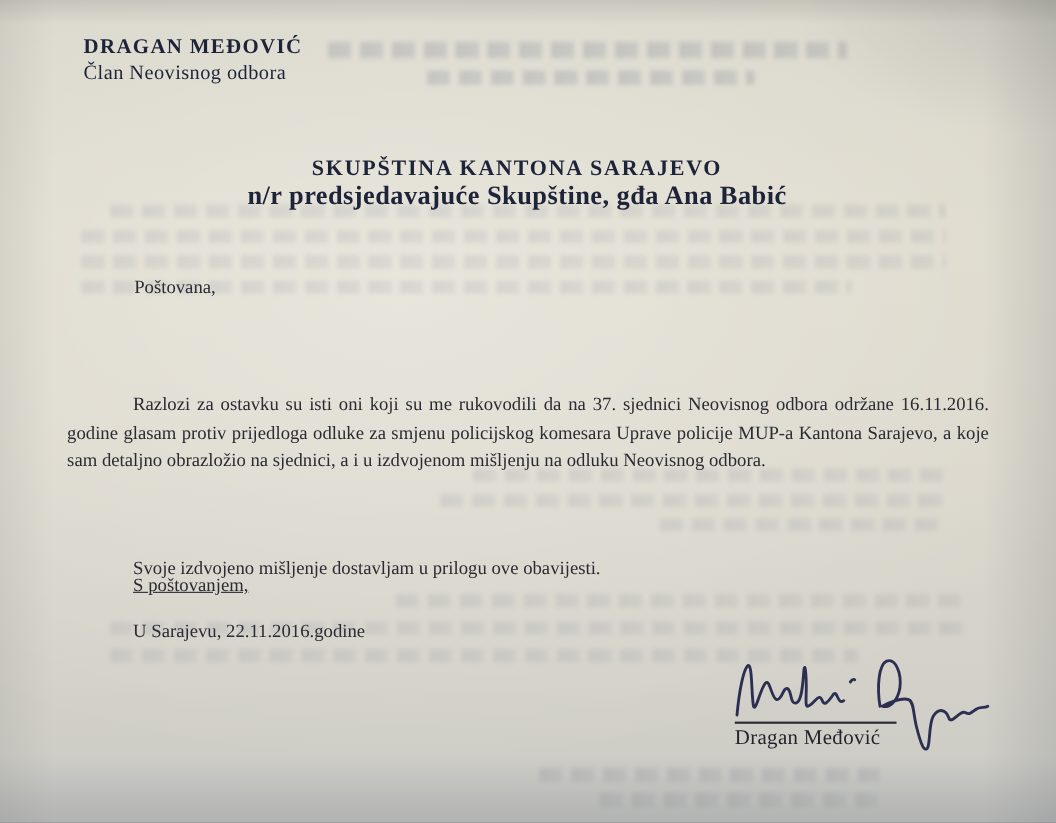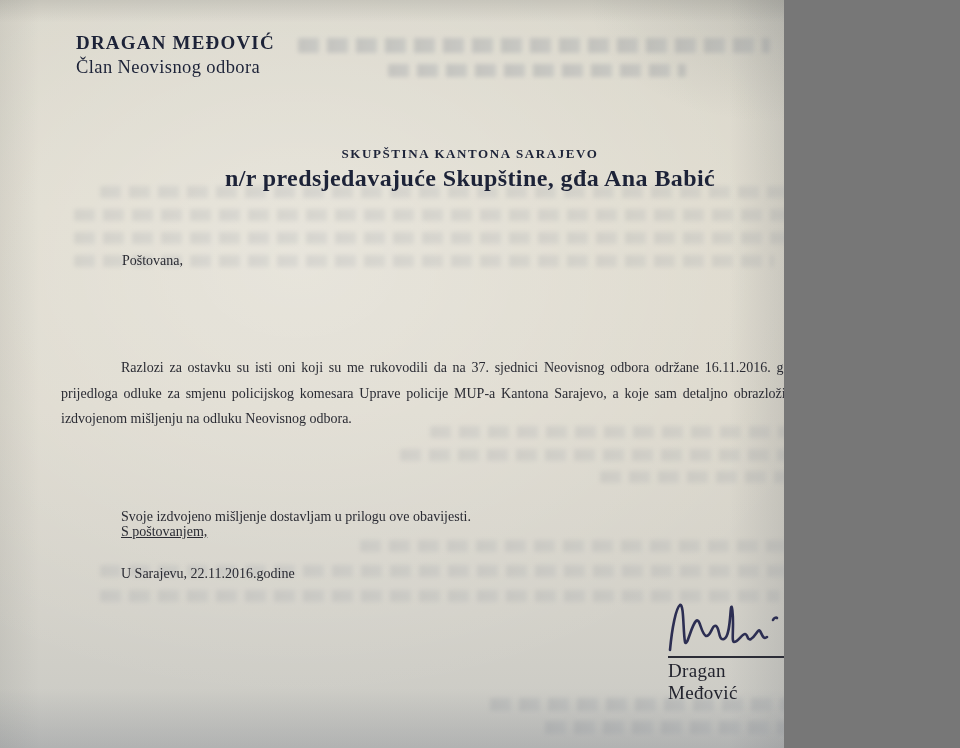--- a/index.html
+++ b/index.html
@@ -1,35 +1,35 @@
 <!DOCTYPE html>
 <html><head>
 <meta charset="utf-8">
 <style>
   html,body{margin:0;padding:0;background:#777;}
   .photo{
-    position:relative;width:784px;height:748px;overflow:hidden;
+    position:relative;width:960px;height:748px;overflow:hidden;
     font-family:"Liberation Serif","DejaVu Serif",serif;
     background:
       linear-gradient(180deg, rgba(70,72,70,.14), rgba(70,72,70,0) 3%),
       linear-gradient(0deg, rgba(108,114,126,.26), rgba(108,114,126,0) 8%),
       linear-gradient(270deg, rgba(92,97,104,.16), rgba(92,97,104,0) 7%),
       linear-gradient(90deg, rgba(92,95,92,.10), rgba(92,95,92,0) 5%),
       radial-gradient(34% 22% at 99% 1%, rgba(72,78,84,.14), rgba(72,78,84,0) 70%),
       radial-gradient(120% 95% at 38% 35%, rgba(255,255,255,.30), rgba(255,255,255,0) 62%),
       linear-gradient(180deg, #d9d6ca 0%, #dedacd 28%, #dcd8cc 55%, #d3d1c9 82%, #c9c9c4 100%);
   }
   .txt{position:absolute;color:#262833;}
   .sender{left:76px;top:30px;line-height:25px;color:#1d2338;}
   .sender .name{font-weight:bold;font-size:19px;letter-spacing:1.2px;}
   .sender .role{font-weight:normal;font-size:18.5px;letter-spacing:.4px;}
   .recipient{left:0;top:141px;width:940px;text-align:center;color:#1d2338;line-height:25px;}
-  .recipient .org{font-weight:bold;font-size:13px;letter-spacing:1.6px;}
+  .recipient .org{font-weight:bold;font-size:20px;letter-spacing:1.6px;}
   .recipient .attn{font-weight:bold;font-size:24px;letter-spacing:.4px;text-align:center;}
-  .body-text{font-size:14px;line-height:25.5px;color:#2a2b33;}
+  .body-text{font-size:17px;line-height:25.5px;color:#2a2b33;}
   .salutation{left:122px;top:248px;}
   .para{left:61px;width:838px;text-align:justify;text-indent:60px;}
   .p1{top:292px;}
   .p2{top:355px;}
   .p3{top:472px;text-align:left;margin-top:32px;}
   .closing{left:121px;top:519px;text-decoration:underline;}
   .dateline{left:121px;top:561px;}
   .sig-svg{position:absolute;left:630px;top:584px;width:272px;height:112px;}
   .sig-line{position:absolute;left:668px;top:656px;width:147px;height:2px;background:#2b2c36;}
   .sig-name{left:668px;top:660px;font-size:19px;color:#23242e;letter-spacing:.3px;}

